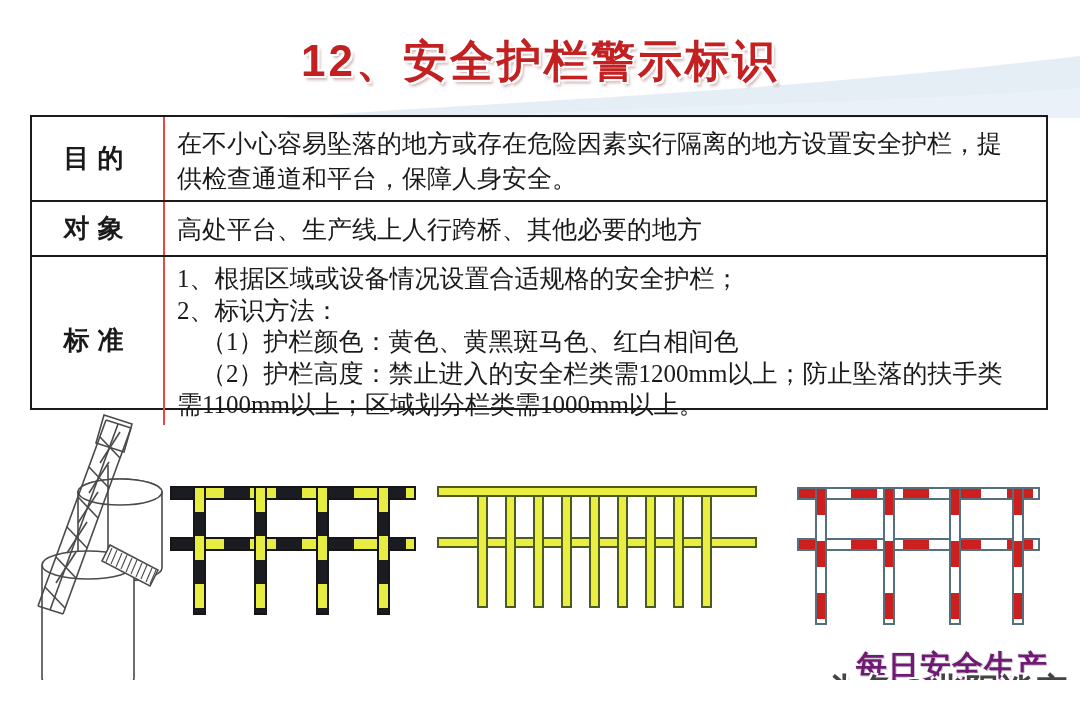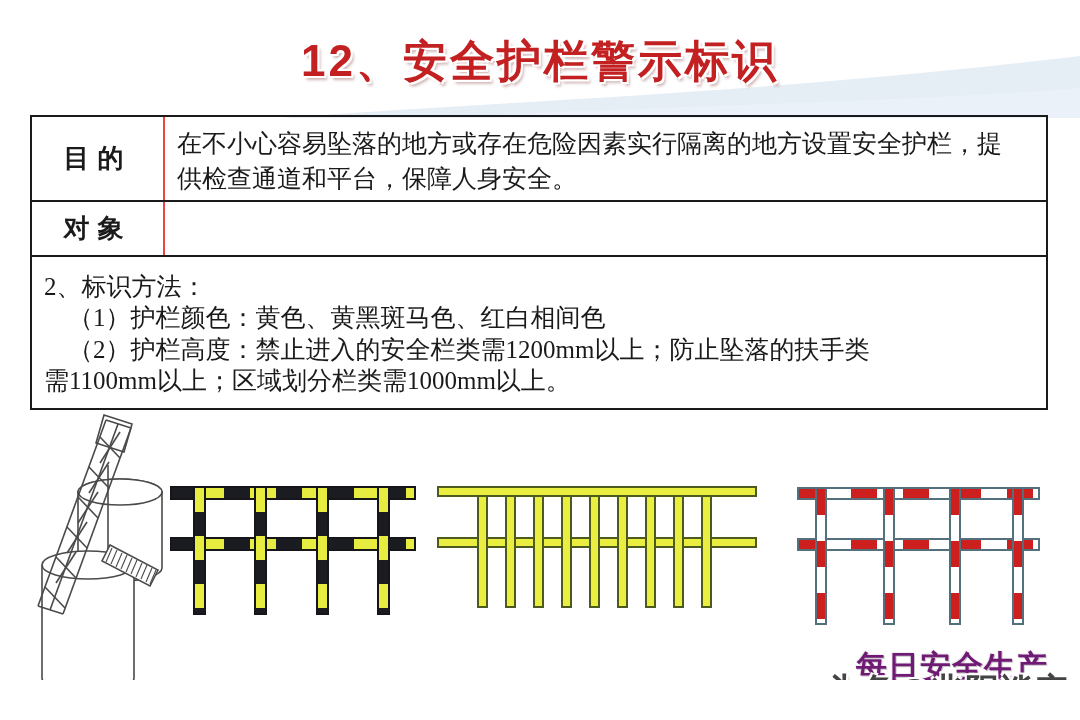--- a/index.html
+++ b/index.html
@@ -71,23 +71,26 @@
 
   <div id="title">12、安全护栏警示标识</div>
 
   <div id="info-table">
     <div class="trow" style="flex:0 0 71px;">
       <div class="tlabel">目的</div>
       <div class="tcontent" style="display:block;padding-top:9px;">在不小心容易坠落的地方或存在危险因素实行隔离的地方设置安全护栏，提供检查通道和平台，保障人身安全。</div>
     </div>
     <div class="trow" style="flex:0 0 55px;">
       <div class="tlabel">对象</div>
+      <div class="tcontent">高处平台、生产线上人行跨桥、其他必要的地方</div>
     </div>
     <div class="trow" style="flex:1;">
+      <div class="tlabel">标准</div>
       <div class="tcontent">
+        <div class="std-line">1、根据区域或设备情况设置合适规格的安全护栏；</div>
         <div class="std-line">2、标识方法：</div>
         <div class="std-line indent">（1）护栏颜色：黄色、黄黑斑马色、红白相间色</div>
         <div class="std-line indent">（2）护栏高度：禁止进入的安全栏类需1200mm以上；防止坠落的扶手类</div>
         <div class="std-line">需1100mm以上；区域划分栏类需1000mm以上。</div>
       </div>
     </div>
   </div>
 
   <svg style="position:absolute;left:20px;top:410px;" width="160" height="300" viewBox="0 0 160 300">
     <g stroke="#4a4a4a" stroke-width="1.6" fill="none">

